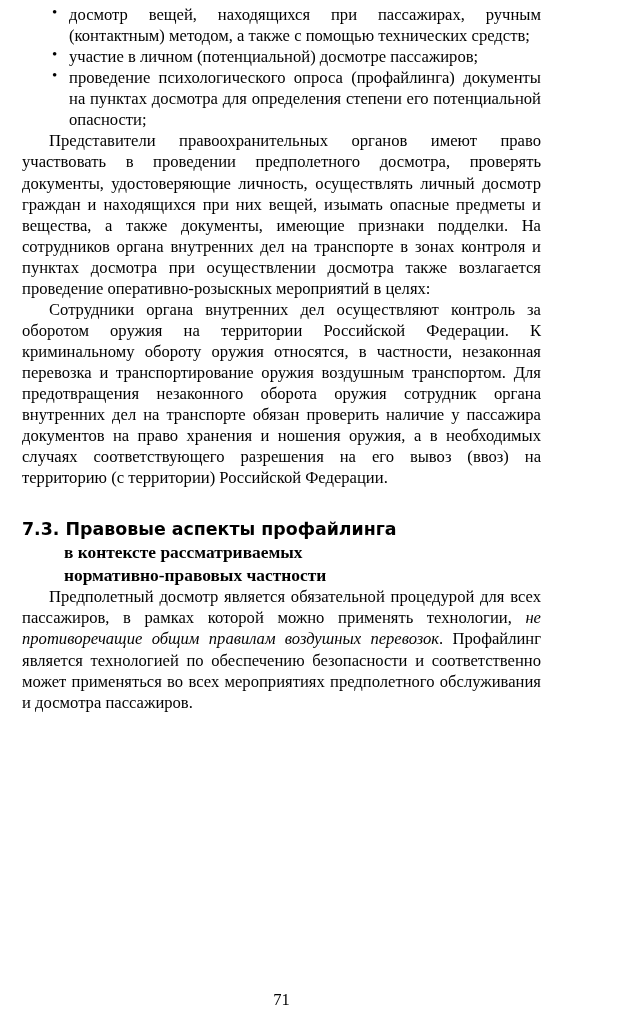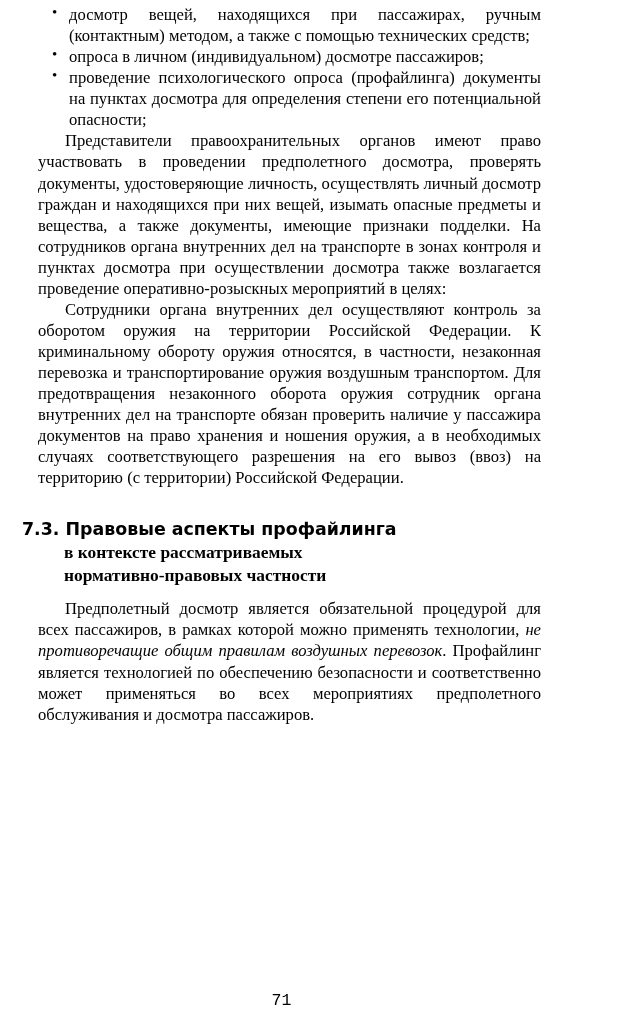--- a/index.html
+++ b/index.html
@@ -26,21 +26,20 @@
     font-size: 16.6px;
     line-height: 1.27;
     text-align: justify;
     text-justify: inter-word;
   }
   p {
     margin: 0;
   }
   p.indent {
     text-indent: 27px;
-    margin-left: 16px;
   }
   ul.bullets {
     list-style: none;
     margin: 0;
     padding: 0;
   }
   ul.bullets > li {
     position: relative;
     padding-left: 47px;
     text-align: justify;
@@ -62,43 +61,42 @@
     margin: 0;
   }
   .section-heading .line2,
   .section-heading .line3 {
     display: block;
     padding-left: 42px;
     font-family: Liberation Serif, serif;
   }
   .heading-block {
     margin-top: 30px;
-    margin-bottom: 12px;
   }
   .bold-italic { font-weight: bold; font-style: italic; }
   .italic { font-style: italic; }
   .page-number {
     position: absolute;
     left: 0;
     right: 0;
     bottom: 10px;
     text-align: center;
     font-size: 16.5px;
-    font-family: Liberation Mono, monospace;
+    font-family: Liberation Serif, serif;
   }
 </style>
 </head>
 <body>
 
 <div class="page">
   <div class="content">
 
     <ul class="bullets">
       <li>досмотр вещей, находящихся при пассажирах, ручным (контактным) методом, а также с помощью технических средств;</li>
-      <li>опроса в личном (индивидуальном) досмотре пассажиров;</li>
+      <li>участие в личном (потенциальной) досмотре пассажиров;</li>
       <li>проведение психологического опроса (профайлинга) документы на пунктах досмотра для определения степени его потенциальной опасности;</li>
     </ul>
 
     <p class="indent">Представители правоохранительных органов имеют право участвовать в проведении предполетного досмотра, проверять документы, удостоверяющие личность, осуществлять личный досмотр граждан и находящихся при них вещей, изымать опасные предметы и вещества, а также документы, имеющие признаки подделки. На сотрудников органа внутренних дел на транспорте в зонах контроля и пунктах досмотра при осуществлении досмотра также возлагается проведение оперативно-розыскных мероприятий в целях:</p>
 
 
     <p class="indent">Сотрудники органа внутренних дел осуществляют контроль за оборотом оружия на территории Российской Федерации. К криминальному обороту оружия относятся, в частности, незаконная перевозка и транспортирование оружия воздушным транспортом. Для предотвращения незаконного оборота оружия сотрудник органа внутренних дел на транспорте обязан проверить наличие у пассажира документов на право хранения и ношения оружия, а в необходимых случаях соответствующего разрешения на его вывоз (ввоз) на территорию  (с территории) Российской Федерации.</p>
 
     <h2 class="section-heading heading-block">
       <span class="line1">7.3. Правовые аспекты профайлинга</span>

